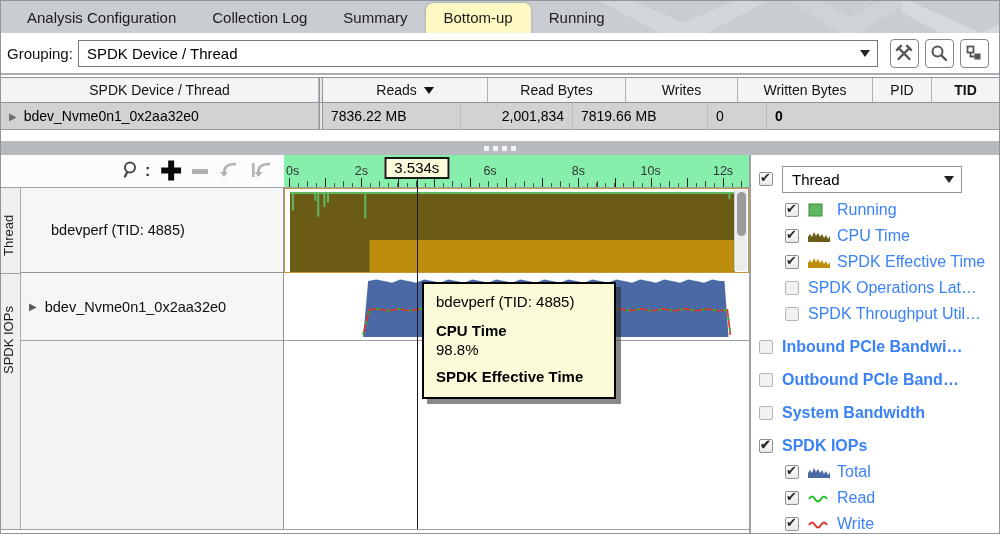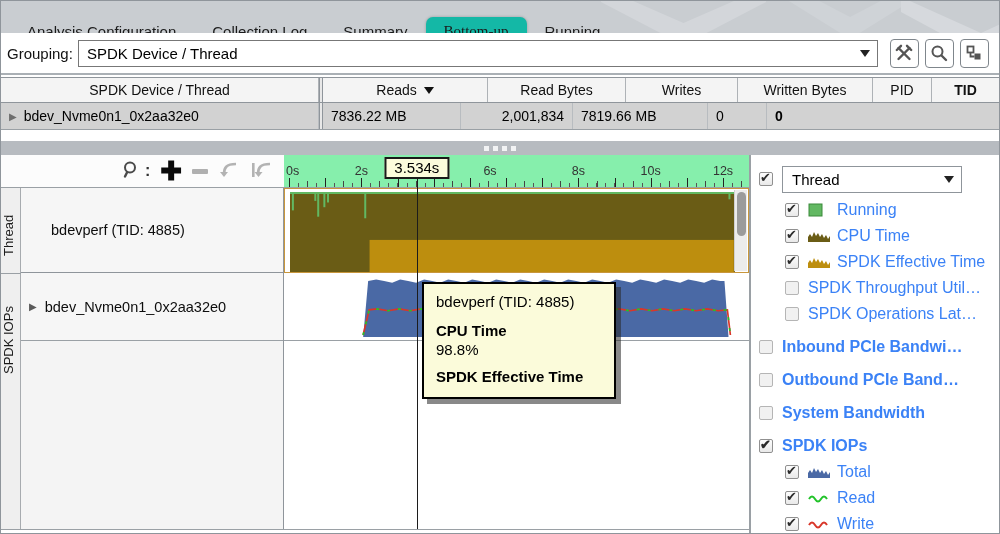--- a/index.html
+++ b/index.html
@@ -6,23 +6,23 @@
   html,body { width:1000px; height:534px; font-family:"Liberation Sans",sans-serif; background:#fff; }
   #app { position:relative; width:1000px; height:534px; border:1px solid #8f959b; overflow:hidden; background:#fff; }
 
   
   .tabbar { position:absolute; left:0; top:0; width:100%; height:32px; background:#c9cdd1; overflow:hidden; }
   .chev { position:absolute; top:-14px; width:230px; height:58px; background:#d3d6da;
           clip-path:polygon(0 0,50% 62%,100% 0,100% 26%,50% 100%,0 26%); }
   .chev.c2 { left:780px; top:-20px; background:#cfd3d7; }
   .chev.c1 { left:600px; }
   .chev.c3 { left:900px; top:-4px; width:160px; background:#d6d9dd; }
-  .tabs { position:absolute; left:8px; bottom:0; display:flex; height:16px; align-items:flex-start; }
+  .tabs { position:absolute; left:8px; bottom:0; display:flex; height:16px; align-items:flex-end; }
   .tab { position:relative; padding:6px 18px 7px 18px; font-size:15px; color:#1b1b1b; cursor:pointer; white-space:nowrap; }
-  .tab.active { background:#14b8a6; border-radius:7px 7px 0 0; box-shadow:0 0 3px rgba(0,0,0,.25);font-family:Liberation Serif, serif; }
+  .tab.active { background:#fef9c3; border-radius:7px 7px 0 0; box-shadow:0 0 3px rgba(0,0,0,.25); }
 
   
   .groupbar { position:absolute; left:0; top:32px; width:100%; height:40px; background:#fff; display:flex; align-items:center; padding:0 6px 0 6px; }
   .group-label { font-size:15px; color:#111; margin-right:5px; white-space:nowrap; }
   .combo { position:relative; flex:0 0 800px; height:27px; border:1px solid #777; background:#fff; display:flex; align-items:center; padding:0 24px 0 8px; font-size:15px; cursor:pointer; }
   .combo .arrow { position:absolute; right:7px; top:9px; width:0; height:0; border-left:5px solid transparent; border-right:5px solid transparent; border-top:7px solid #222; }
   .gb-buttons { display:flex; gap:6px; margin-left:12px; }
   .gb-btn { width:29px; height:29px; border:1px solid #7f868c; border-radius:4px; background:#fff; display:flex; align-items:center; justify-content:center; cursor:pointer; }
   .gb-btn svg { display:block; }
 
@@ -321,26 +321,26 @@
         <span class="cb on"></span>
         <span class="sw">
             <svg width="22" height="14" viewBox="0 0 22 14">
               <path d="M0 13 L0 8 2 5 4 8 6 3 8 7 10 4 12 8 14 5 16 9 18 6 20 10 22 7 22 13 Z" fill="#bd8e0e"></path>
             </svg>
           </span>
         <span class="lbl">SPDK Effective Time</span>
       </div>
       <div class="leg-row child">
         <span class="cb off"></span>
+        <span class="lbl">SPDK Operations Lat…</span>
+      </div>
+      <div class="leg-row child">
+        <span class="cb off"></span>
         <span class="lbl">SPDK Throughput Util…</span>
       </div>
-      <div class="leg-row child">
-        <span class="cb off"></span>
-        <span class="lbl">SPDK Operations Lat…</span>
-      </div>
 
       <div class="leg-row group">
         <span class="cb off"></span>
         <span class="lbl">Inbound PCIe Bandwi…</span>
       </div>
       <div class="leg-row group">
         <span class="cb off"></span>
         <span class="lbl">Outbound PCIe Band…</span>
       </div>
       <div class="leg-row group">

